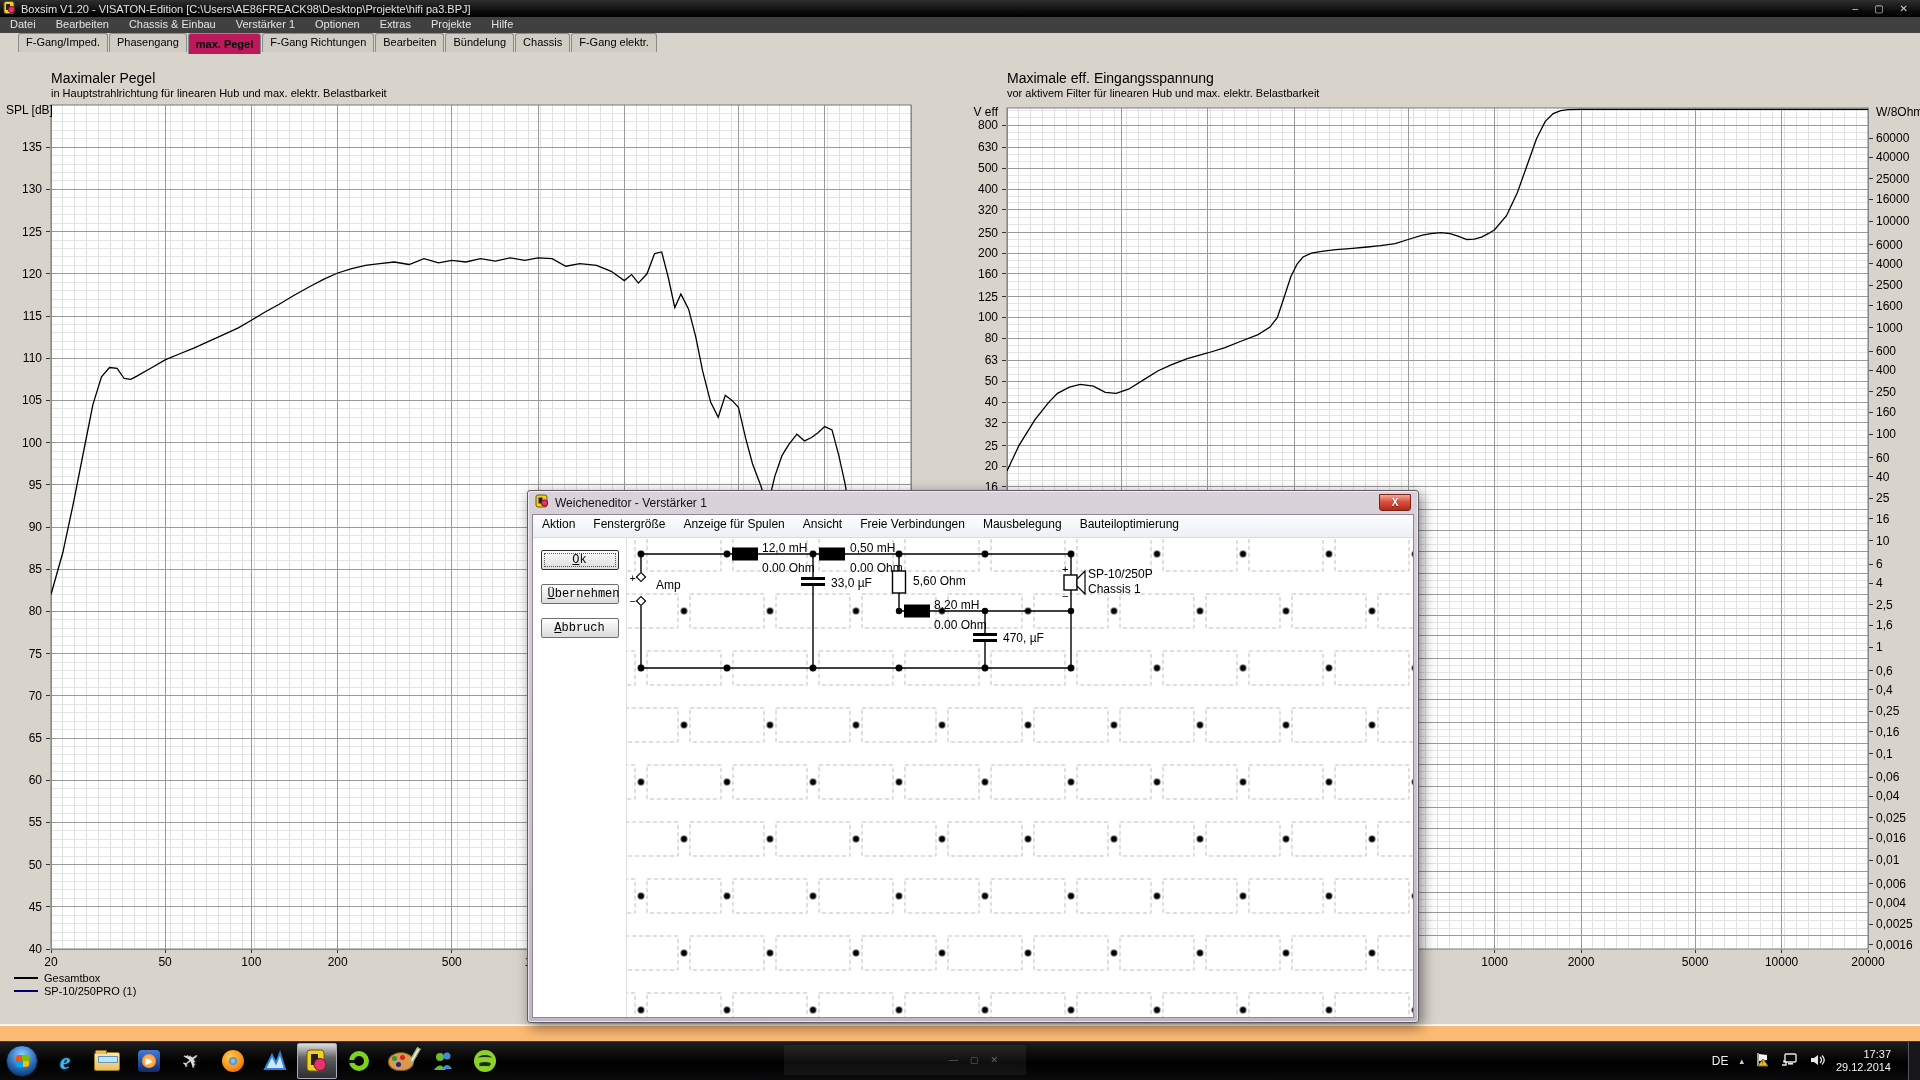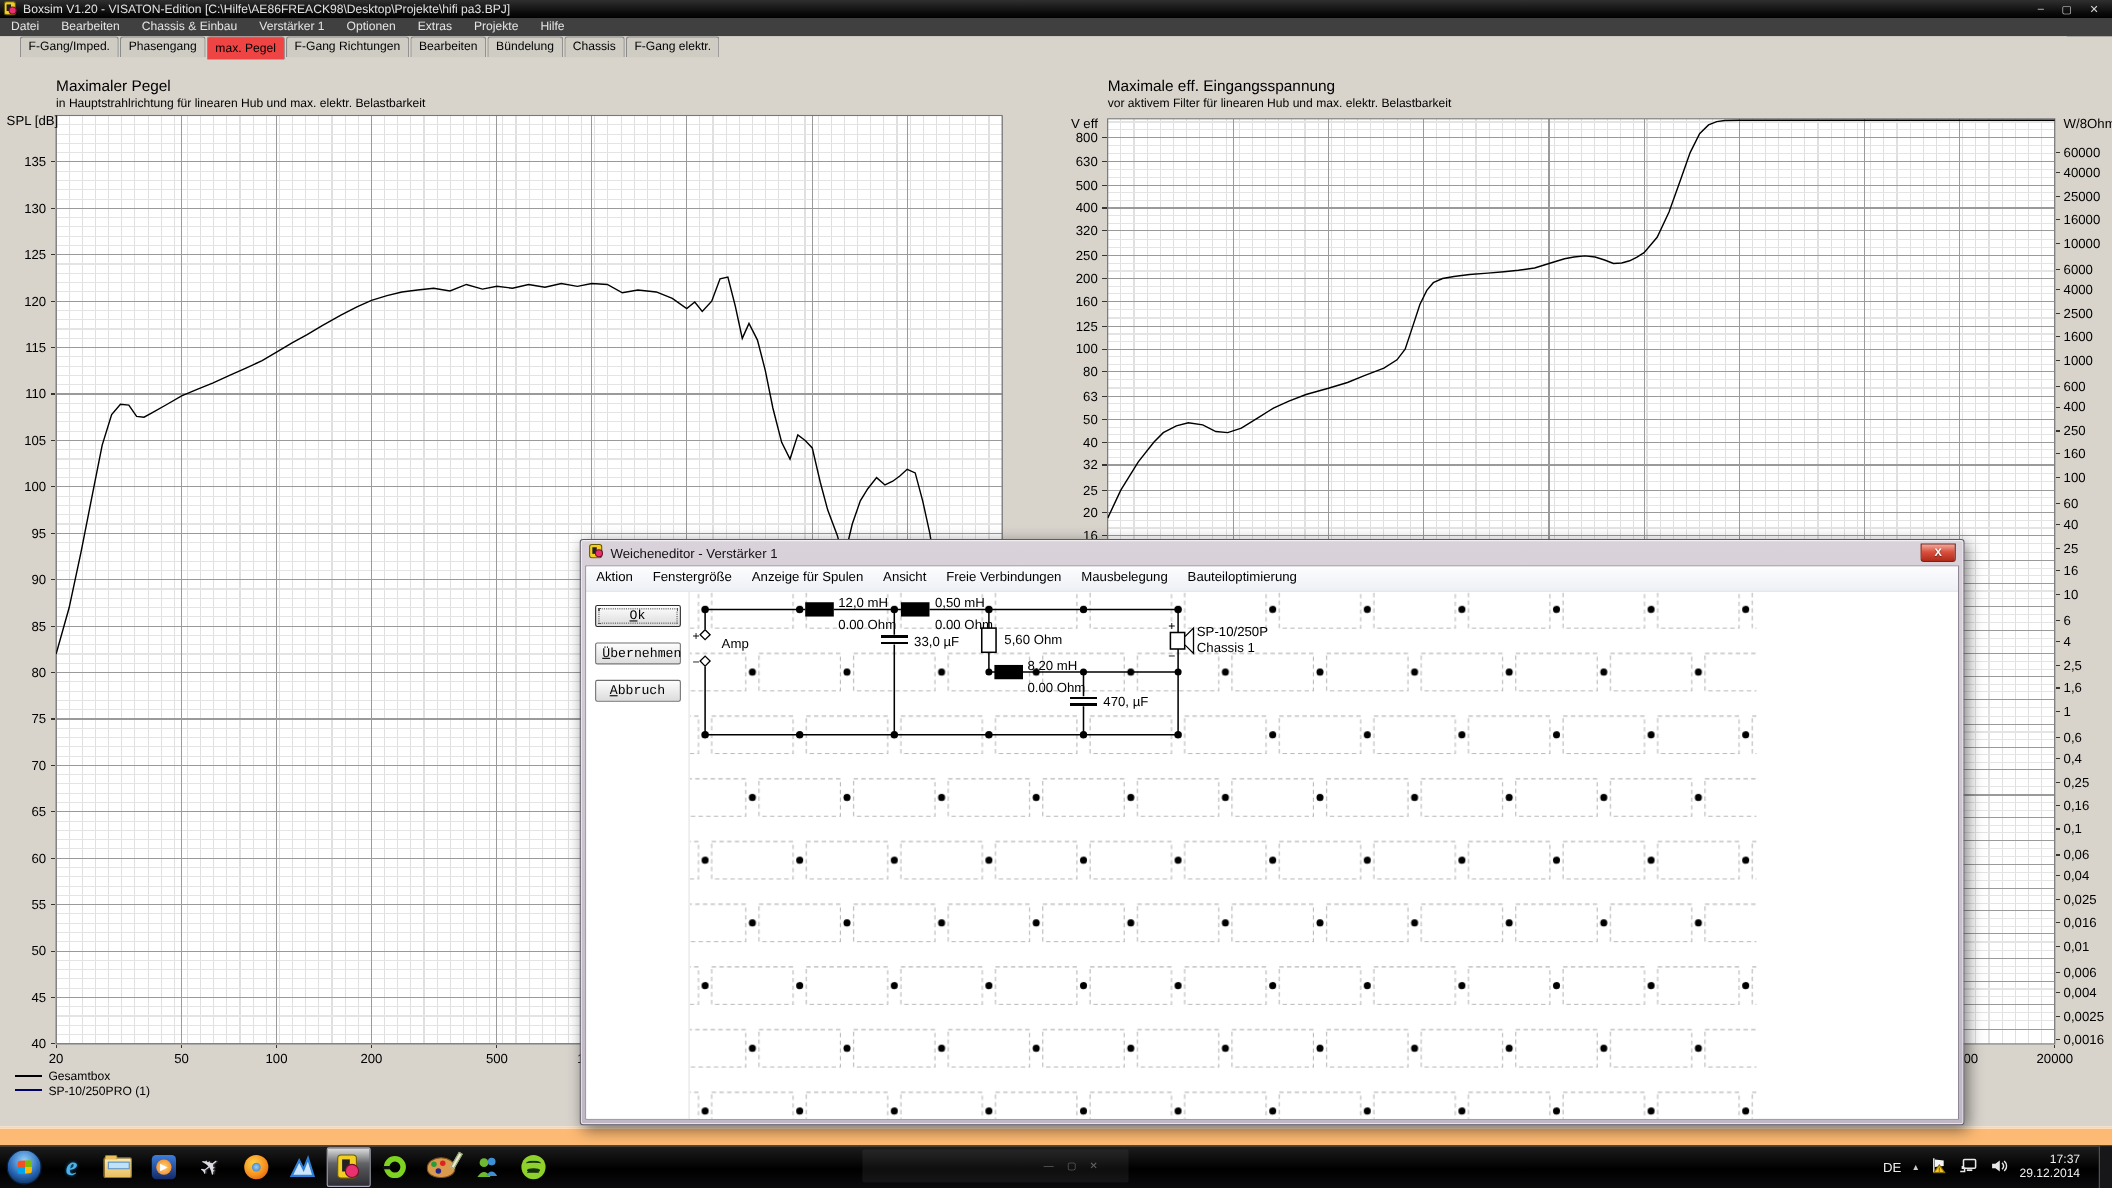--- a/index.html
+++ b/index.html
@@ -11,29 +11,29 @@
     color:#e2e2e2;font-size:11px;padding-left:3px;box-sizing:border-box;gap:5px}
   .win-controls{margin-left:auto;display:flex;gap:16px;padding-right:12px;color:#d5d5d5;font-size:10px}
   .win-controls span{cursor:default}
   .menubar{position:absolute;left:0;top:17px;width:1920px;height:16px;z-index:6;
     background:#404040;display:flex;align-items:flex-start;color:#e4e4e4;font-size:11px}
   .mi{padding:1px 10px}
   .tabbar{position:absolute;left:0;top:33px;width:1879px;height:20px;z-index:6;
     background:#d8d4cc;display:flex;align-items:flex-start;padding-left:18px;font-size:11px;box-sizing:border-box}
   .tab{border:1px solid #8b8b8b;border-bottom:none;background:#cfccc4;padding:2px 7px;
     margin-right:1px;border-radius:3px 3px 0 0;height:14px;box-sizing:content-box;white-space:nowrap}
-  .tab.active{background:#ef4444;padding-top:4px;font-weight:normal;position:relative;top:0}
+  .tab.active{background:#be185d;padding-top:4px;font-weight:bold;position:relative;top:0}
   
   #chartlayer{position:absolute;left:0;top:0;z-index:1}
   
   .statusbar{position:absolute;left:0;top:1024px;width:1920px;height:32px;z-index:6;
     background:#fdba74;border-top:1px solid #f5f3ef;box-shadow:inset 0 1px 0 #fff;
     font-size:11px;display:flex;align-items:flex-end;padding-left:6px;box-sizing:border-box}
   
-  .dialog{position:absolute;left:527px;top:490px;width:1259px;height:533px;z-index:20;
+  .dialog{position:absolute;left:527px;top:490px;width:892px;height:533px;z-index:20;
     background:linear-gradient(#d9d2da,#bfb8c4);border:1px solid #5f5a68;border-radius:3px;
     box-shadow:3px 4px 14px rgba(0,0,0,.5), inset 0 0 0 1px rgba(255,255,255,.6);box-sizing:border-box}
   .dlg-titlebar{height:23px;display:flex;align-items:center;gap:6px;padding:0 7px;font-size:12px}
   .dlg-title{color:#111}
   .dlg-close{margin-left:auto;width:30px;height:15px;border-radius:0 0 3px 3px;
     background:linear-gradient(#f5a79b,#d9513d 45%,#b02a1a);border:1px solid #7c2013;
     display:flex;align-items:center;justify-content:center;color:#fff;font-size:10px;font-weight:bold;
     text-shadow:0 1px 1px rgba(0,0,0,.5)}
   .dlg-client{position:absolute;left:4px;right:4px;top:23px;bottom:4px;background:#fff;
     border:1px solid #8e8798}
@@ -96,21 +96,21 @@
 <body>
 
 <div class="titlebar">
   <span>
     <svg width="13" height="13">
         <rect x="1" y="0.5" width="10" height="12" rx="2" fill="#f2cf25" stroke="#6b5b00"></rect>
         <rect x="3" y="3" width="4" height="6" fill="#222"></rect>
         <circle cx="8.5" cy="8.5" r="3.2" fill="#e8316f" stroke="#70122c"></circle>
       </svg>
   </span>
-  <span>Boxsim V1.20 - VISATON-Edition [C:\Hilfe\AE86FREACK98\Desktop\Projekte\hifi pa3.BPJ]</span>
+  <span>Boxsim V1.20 - VISATON-Edition [C:\Users\AE86FREACK98\Desktop\Projekte\hifi pa3.BPJ]</span>
   <span class="win-controls">
     <span>–</span>
     <span>▢</span>
     <span>✕</span>
   </span>
 </div>
 <div class="menubar" id="menubar">
     <div class="mi">Datei</div>
     <div class="mi">Bearbeiten</div>
     <div class="mi">Chassis &amp; Einbau</div>

